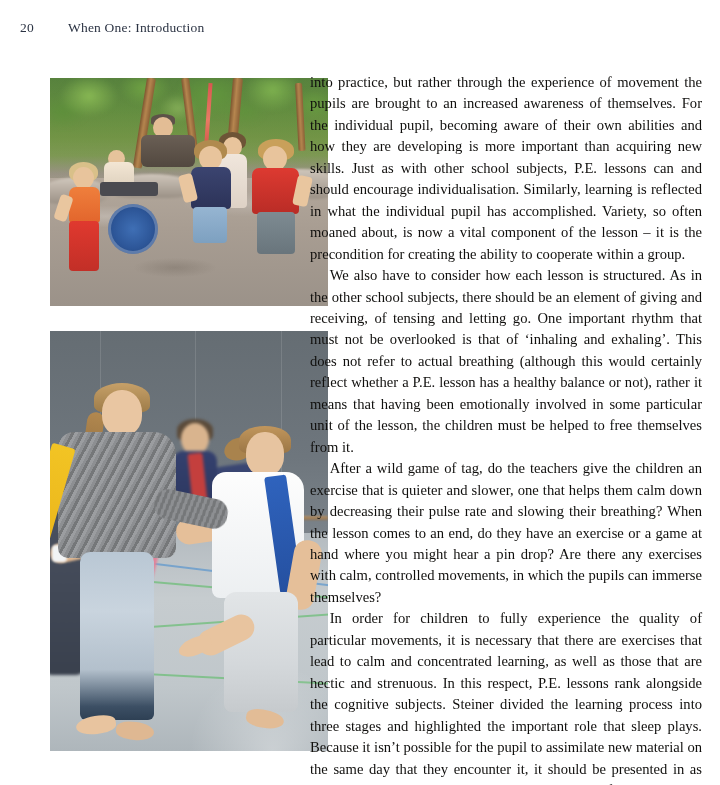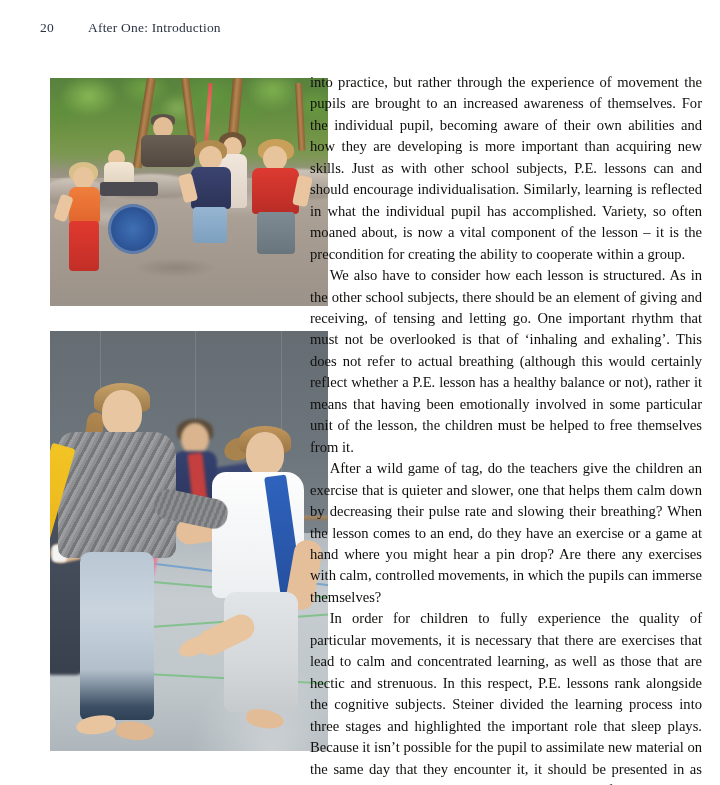--- a/index.html
+++ b/index.html
@@ -19,21 +19,21 @@
   .page {
     position: relative;
     width: 720px;
     height: 785px;
     background: #ffffff;
   }
 
   
   .running-head {
     position: absolute;
-    left: 40px;
+    left: 20px;
     top: 20px;
     display: flex;
     align-items: center;
     color: #2b3343;
     font-size: 13.5px;
     letter-spacing: 0.2px;
   }
   .running-head .folio {
     width: 48px;
     font-variant-numeric: oldstyle-nums;
@@ -368,21 +368,21 @@
     text-indent: 1.35em;
   }
 </style>
 </head>
 <body>
 
 <div class="page">
 
   <div class="running-head">
     <span class="folio">20</span>
-    <span class="chapter-title">After One: Introduction</span>
+    <span class="chapter-title">When One: Introduction</span>
   </div>
 
   <div class="figure-column">
 
     <figure class="figure figure-top">
       <div class="photo ph-outdoor">
         <div class="foliage"></div>
         <div class="pole pole-a"></div>
         <div class="pole pole-b"></div>
         <div class="pole pole-c"></div>

